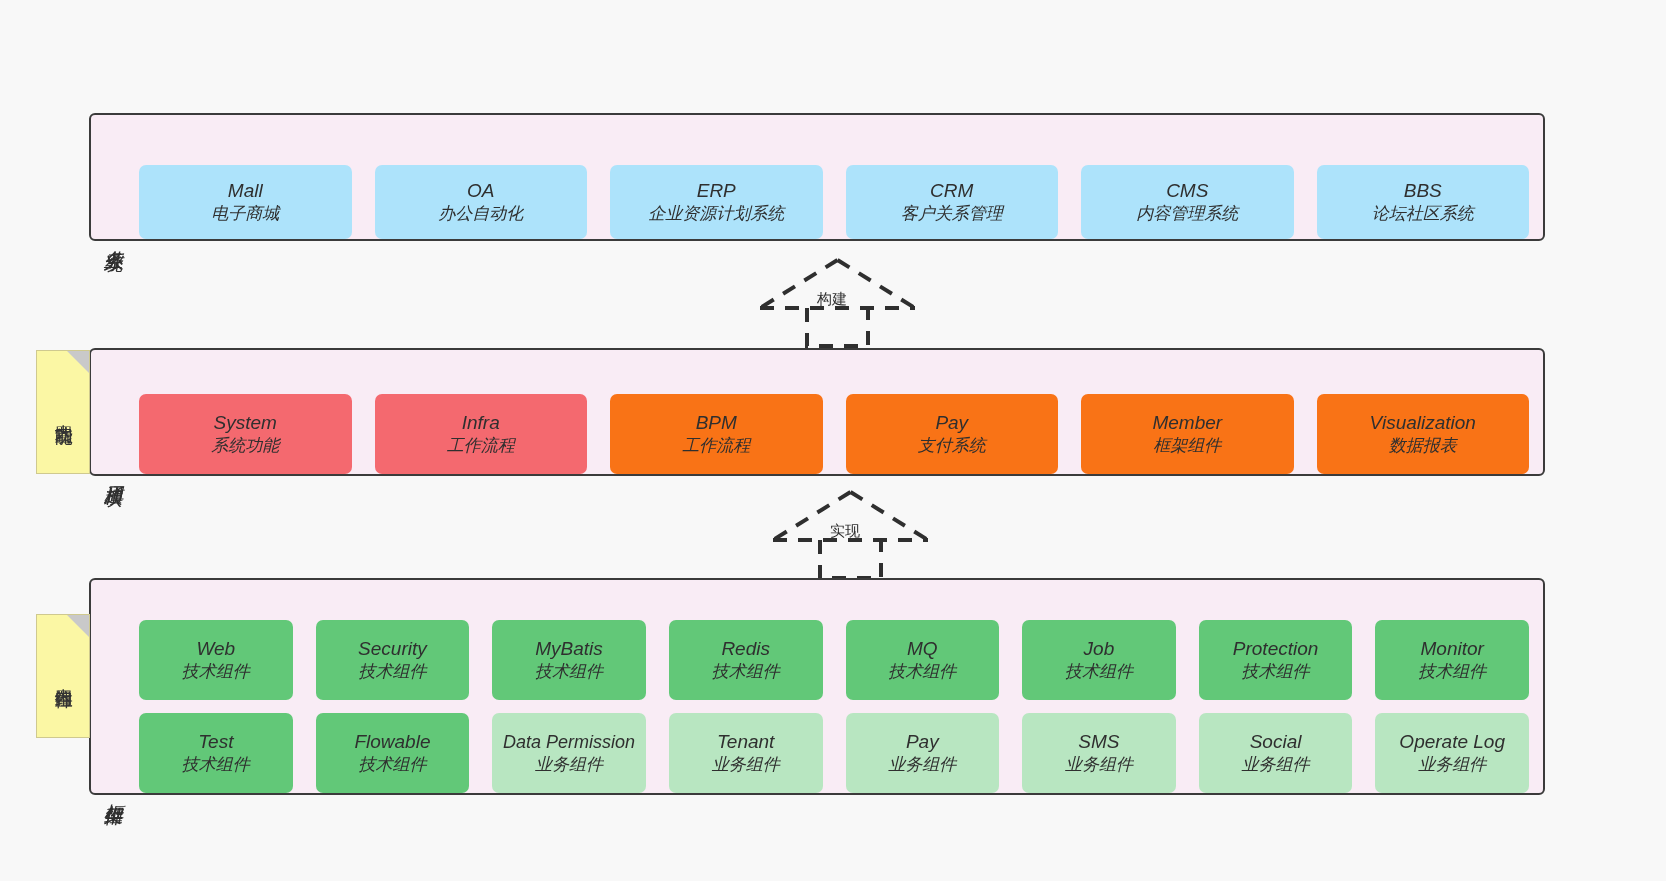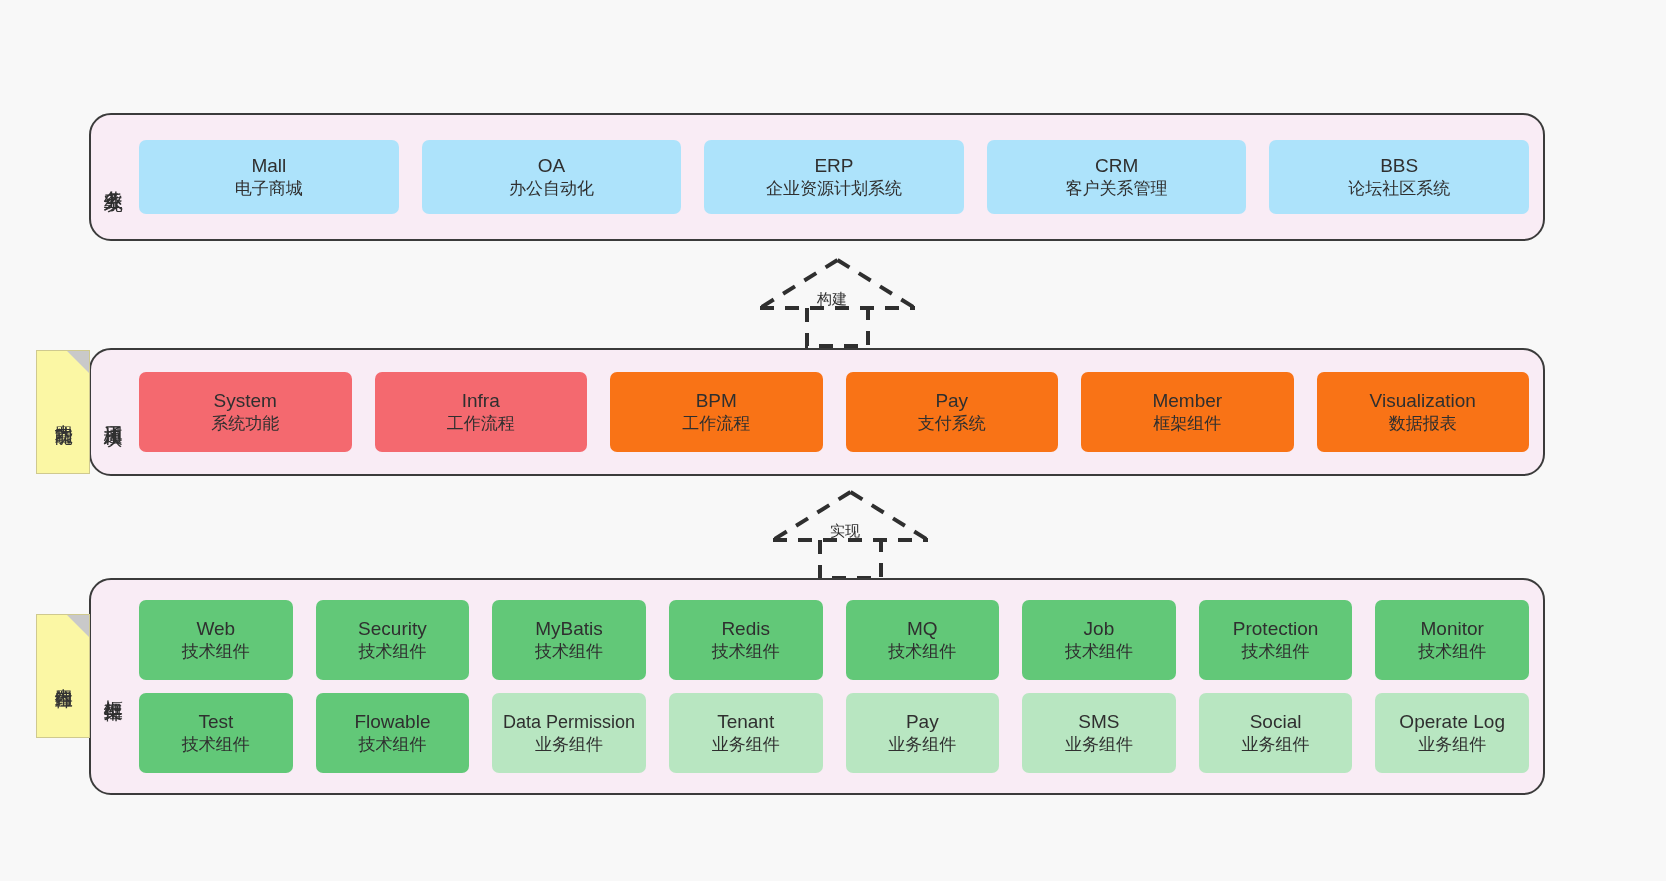--- a/index.html
+++ b/index.html
@@ -20,24 +20,25 @@
     position: relative;
     width: 1666px;
     height: 881px;
   }
 
   
   .layer {
     position: absolute;
     background: #f9ecf5;
     border: 2px solid #3b3b3b;
-    border-radius: 22px;
+    border-radius: 6px;
     box-sizing: border-box;
     display: flex;
-    align-items: center;
+    align-items: flex-end;
+    font-style: italic;
   }
   .layer-title {
     flex: 0 0 auto;
     width: 44px;
     display: flex;
     align-items: center;
     justify-content: center;
     font-size: 19px;
     line-height: 1.18;
     color: #2f2f2f;
@@ -167,20 +168,24 @@
         </div>
         <div class="box blue">
           <div class="title">ERP</div>
           <div class="sub">企业资源计划系统</div>
         </div>
         <div class="box blue">
           <div class="title">CRM</div>
           <div class="sub">客户关系管理</div>
         </div>
         <div class="box blue">
+          <div class="title">CMS</div>
+          <div class="sub">内容管理系统</div>
+        </div>
+        <div class="box blue">
           <div class="title">BBS</div>
           <div class="sub">论坛社区系统</div>
         </div>
       </div>
     </div>
   </div>
 
   <svg class="arrow" id="arrow-build" viewBox="0 0 165 92">
     <polyline points="82.5,4 160,52" fill="none" stroke="#2f2f2f" stroke-width="4" stroke-dasharray="14,11"></polyline>
     <polyline points="82.5,4 5,52" fill="none" stroke="#2f2f2f" stroke-width="4" stroke-dasharray="14,11"></polyline>

